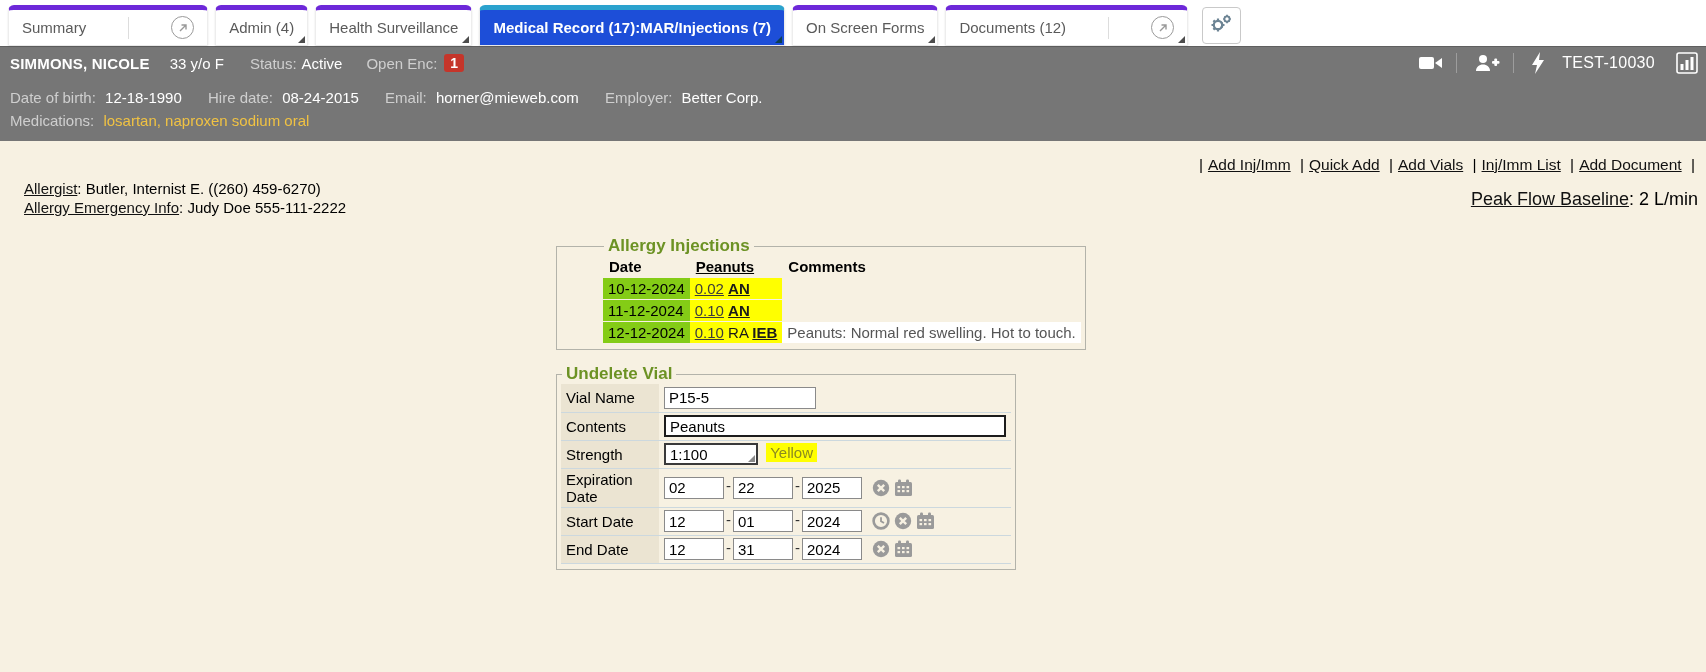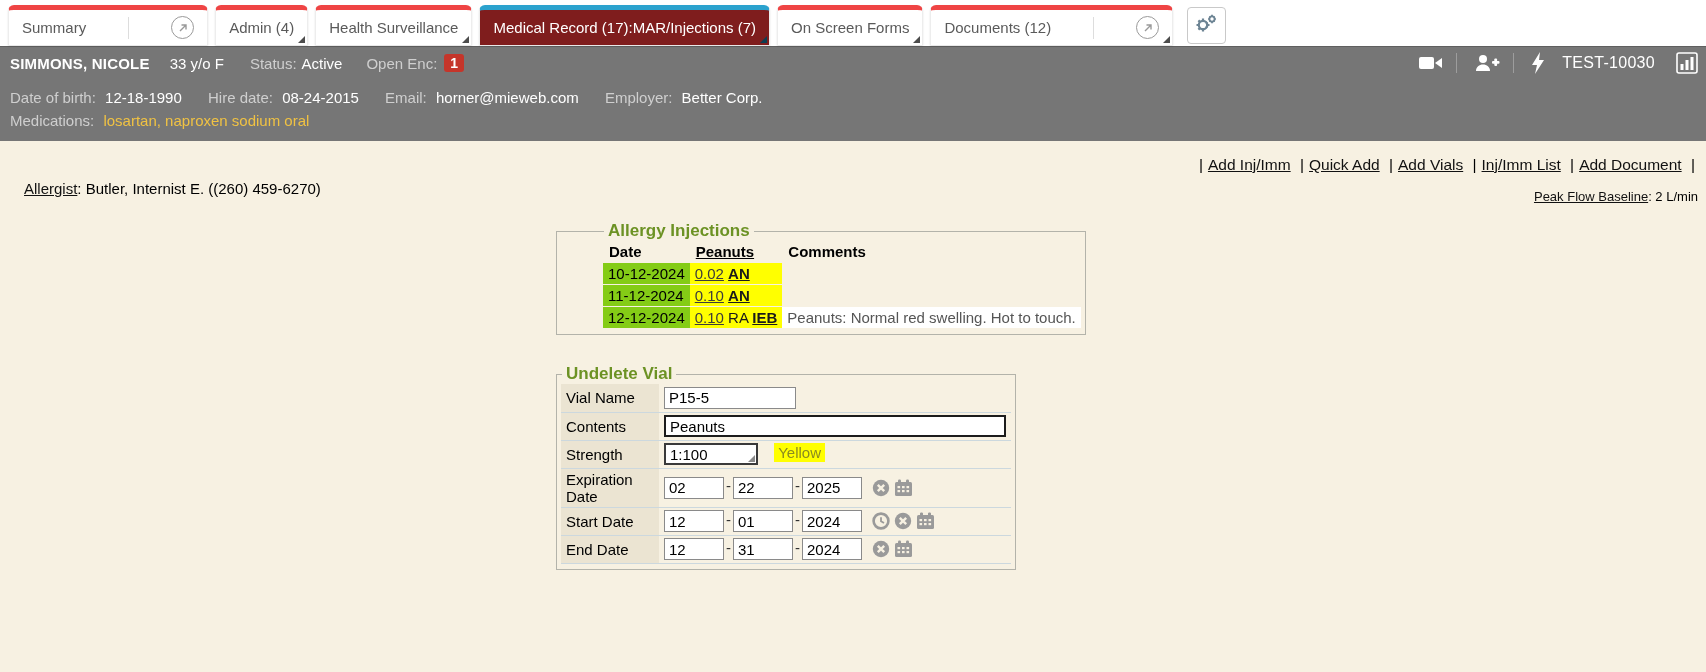--- a/index.html
+++ b/index.html
@@ -8,26 +8,26 @@
     width:1706px; height:672px; overflow:hidden;
     font-family:"Liberation Sans", sans-serif;
     background:#ffffff; color:#000;
   }
 
   
   .tabbar { height:46px; background:#fff; display:flex; align-items:flex-start; padding:5px 0 0 8px; gap:7px; }
   .tab {
     display:flex; align-items:center; position:relative;
     background:#fff; color:#5a5a5a; font-size:15px;
-    border-top:5px solid #ef4444; border-radius:6px 6px 0 0;
+    border-top:5px solid #6d28d9; border-radius:6px 6px 0 0;
     border-left:1px solid #ededed; border-right:1px solid #ededed;
     height:40px; padding:0 13px; box-shadow:0 1px 2px rgba(0,0,0,.12);
     cursor:default; white-space:nowrap;gap:31px;
   }
-  .tab.active { background:#7f1d1d; border-top-color:#2ba2ce; color:#fff; font-weight:normal; }
+  .tab.active { background:#1d4ed8; border-top-color:#2ba2ce; color:#fff; font-weight:bold; }
   .fold { position:absolute; right:2px; bottom:2px; width:0; height:0;
           border-left:7px solid transparent; border-bottom:7px solid #4d4d4d; }
   .tab.active .fold { border-bottom-color:#0d3e52; }
   .popout { width:23px; height:23px; border:1px solid #9a9a9a; border-radius:50%;
             display:flex; align-items:center; justify-content:center;
             margin-left:11px; background:#fff; }
   .tab .sep-line { width:1px; height:22px; background:#ddd; margin-left:11px; }
   .gearbox { align-self:center; margin-left:7px; border:1px solid #c9c9c9; border-radius:4px;
              padding:5px 7px; background:#fff; display:flex; align-items:center; }
 
@@ -48,28 +48,28 @@
   .patient-info .glabel { margin-right:5px; }
   .patient-info .gval { margin-right:22px; }
   .med-link { color:#f0c243; text-decoration:none; cursor:pointer; }
   .med-sep { color:#f0c243; }
 
   
   .content { position:relative; background:#f7f1e2; height:545px; font-size:15px; }
   .right-links { position:absolute; top:15px; right:6px; white-space:nowrap; font-size:15.5px; }
   .right-links a { color:#111; cursor:pointer; }
   .pipe { margin:0 5px; }
-  .peak-line { position:absolute; top:48px; right:8px; font-size:13px; }
+  .peak-line { position:absolute; top:48px; right:8px; font-size:18px; }
   a.ulink { text-decoration:underline; color:#111; cursor:pointer; }
   .left-info { position:absolute; left:24px; top:38px; line-height:19px; font-size:15px; }
 
   fieldset { position:absolute; left:556px; width:460px; border:1px solid #b3b3aa;
              margin:0; padding:0 4px 5px; background:#f7f1e2; }
   legend { color:#6c9224; font-weight:bold; font-size:17px; padding:0 4px; margin-left:1px; }
-  .fs-injections { top:80px;padding-left:46px; }
+  .fs-injections { top:95px;padding-left:46px; }
   .fs-undelete { top:223px; }
 
   
   .inj-table { border-collapse:separate; border-spacing:0 1px; width:100%; font-size:15px; }
   .inj-table th { text-align:left; font-weight:bold; padding:1px 6px 2px; white-space:nowrap; }
   .inj-table th.peanuts { text-decoration:underline; cursor:pointer; }
   .inj-table td { padding:1px 5px; height:21px; white-space:nowrap; }
   td.c-date { background:#84cc16; width:86px; }
   td.c-dose { background:#ffff00; width:104px; }
   td.c-comment { color:#555; }
@@ -77,27 +77,27 @@
   .dose-link { color:#3c3c3c; text-decoration:underline; cursor:pointer; }
   .code-link { color:#1a1a1a; text-decoration:underline; font-weight:bold; cursor:pointer; }
   .code-plain { color:#1a1a1a; }
 
   
   .form-table { border-collapse:collapse; width:100%; font-size:15px; }
   .form-table td { border-bottom:1px solid #ccd8de; padding:2px 5px; height:28px; vertical-align:middle; }
   td.flabel { width:108px; background:#ebe4d2; }
   input { font-family:"Liberation Sans", sans-serif; font-size:15px; border:1px solid #8a8a8a;
           background:#fff; padding:1px 4px; height:22px; vertical-align:middle; }
-  .in-vial { width:132px; }
+  .in-vial { width:152px; }
   .in-contents { width:342px; border:2px solid #1c1c1c; }
   .strength-wrap { position:relative; display:inline-block; }
   .in-strength { width:94px; border:2px solid #3a3a3a; }
   .grip { position:absolute; right:3px; bottom:3px; width:0; height:0;
           border-bottom:7px solid #8a8a8a; border-left:7px solid transparent; }
-  .yellow-tag { background:#ffff00; color:#8a8a21; padding:1px 4px; margin-left:12px; }
+  .yellow-tag { background:#ffff00; color:#8a8a21; padding:1px 4px; margin-left:4px; }
   .in-d2 { width:60px; } .in-d4 { width:60px; }
   .dsep { margin:0 2px; color:#333; }
   .icon-btn { display:inline-block; vertical-align:middle; margin-left:4px; cursor:pointer; line-height:0; }
   .icons-cell { margin-left:6px; white-space:nowrap; }
 
   
   .btn-row { position:absolute; left:556px; top:424px; width:460px;
              display:flex; justify-content:center; align-items:flex-start; }
   .btn { font-family:"Liberation Sans", sans-serif; font-size:15px; color:#000;
          background:linear-gradient(#f6f6f6,#dcdcdc); border:1px solid #8a8a8a;
@@ -229,20 +229,23 @@
     <span class="pipe">|</span>
   </div>
 
   <div class="peak-line">
     <a class="ulink">Peak Flow Baseline</a><span>: 2 L/min</span>
   </div>
 
   <div class="left-info">
     <div>
       <a class="ulink">Allergist</a><span>: Butler, Internist E. ((260) 459-6270)</span>
+    </div>
+    <div>
+      <a class="ulink">Allergy Emergency Info</a><span>: Judy Doe 555-111-2222</span>
     </div>
   </div>
 
   <fieldset class="fs-injections">
     <legend>Allergy Injections</legend>
     <table class="inj-table">
       <tbody>
           <tr>
         <th>Date</th>
         <th class="peanuts">Peanuts</th>

